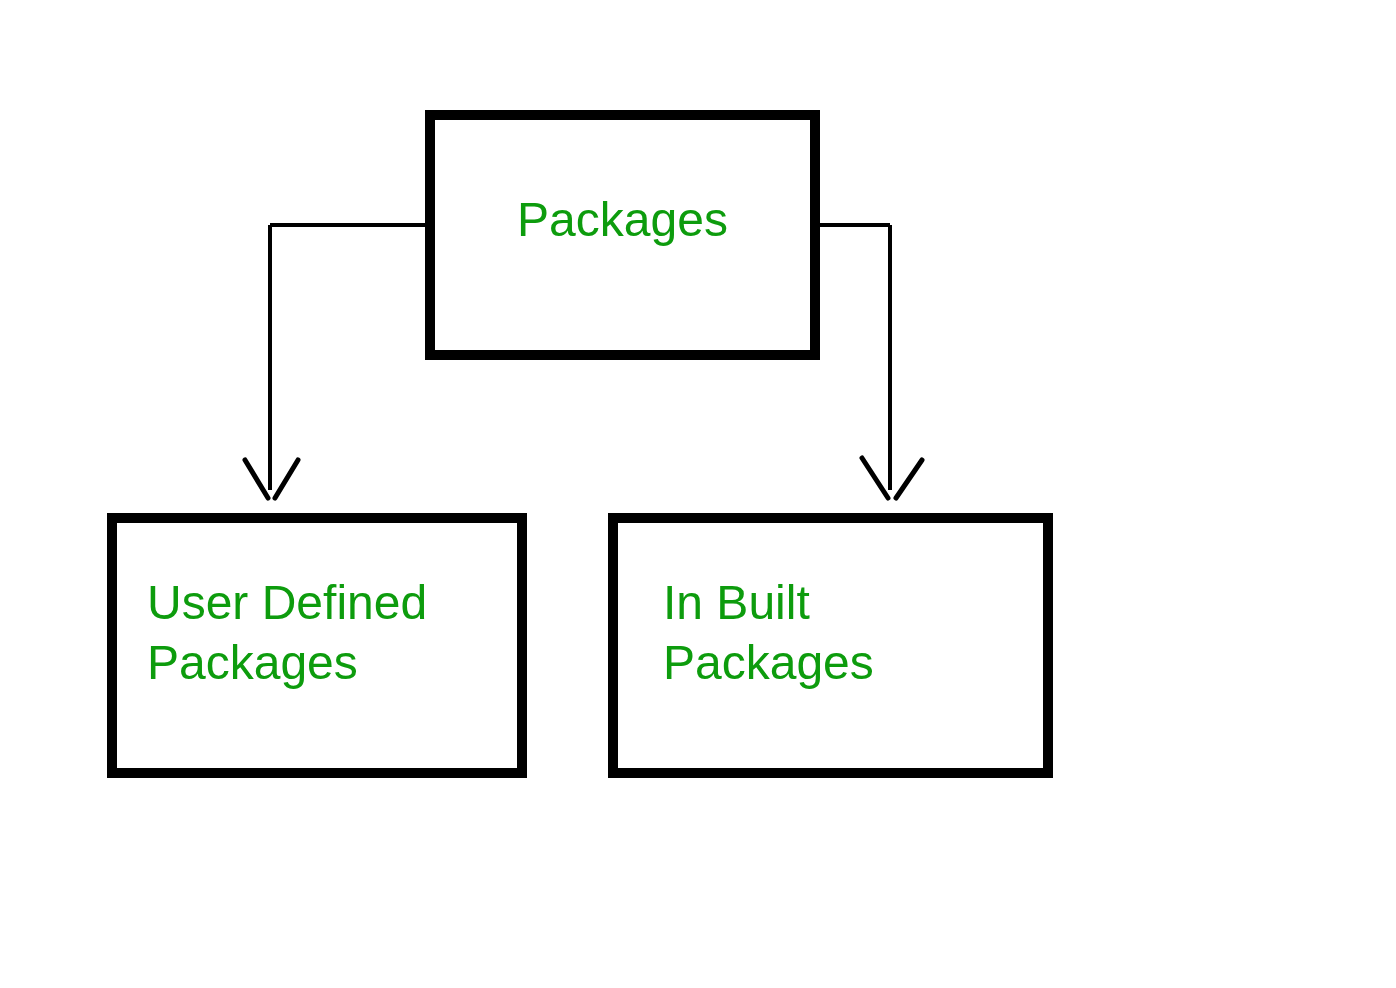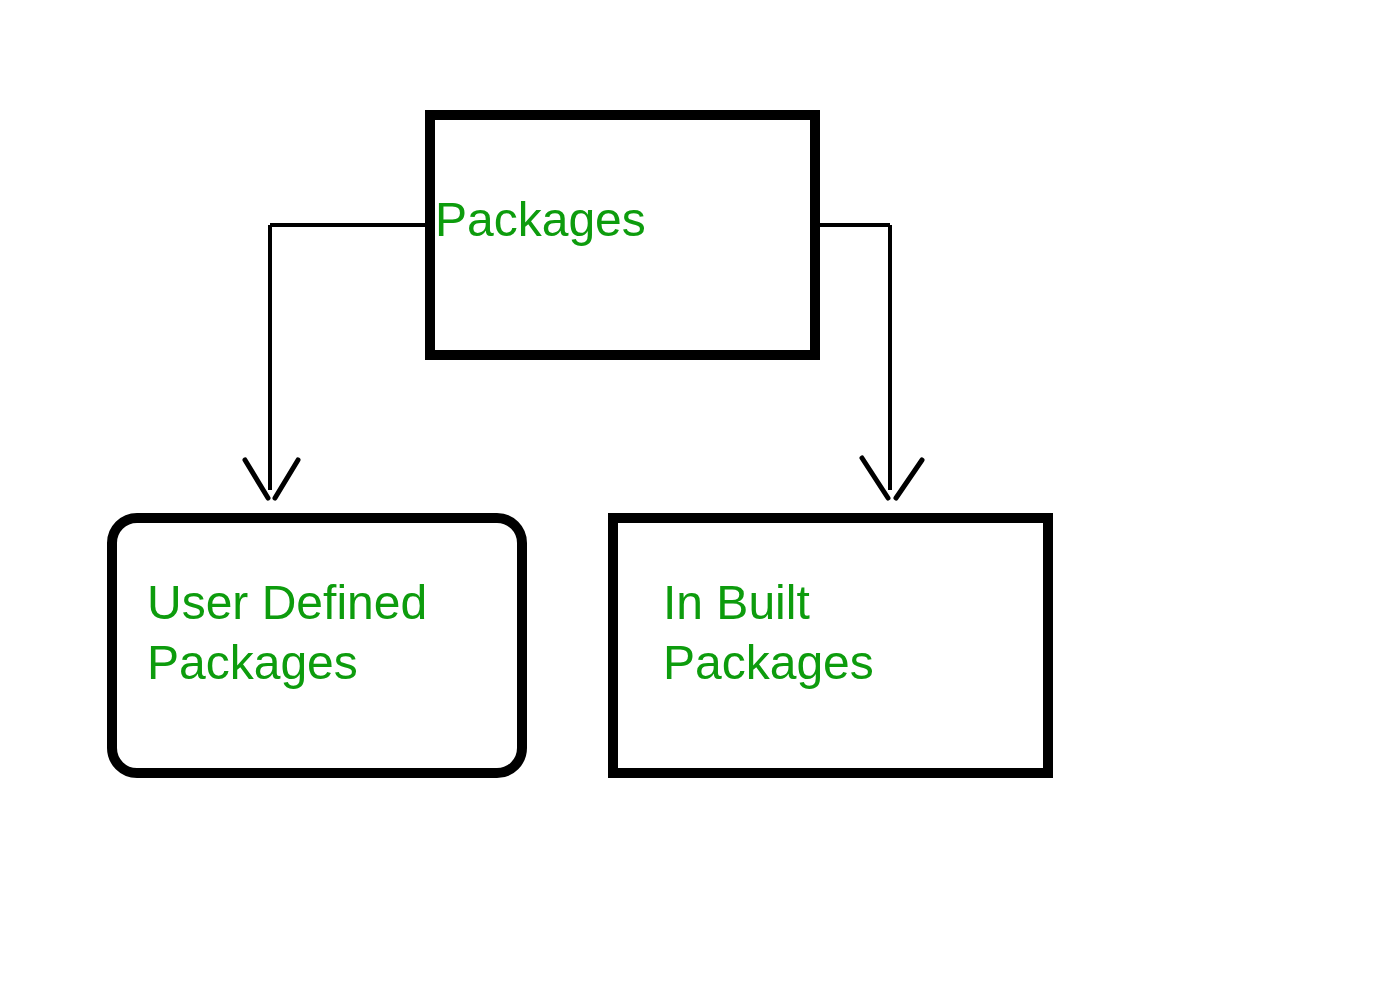--- a/index.html
+++ b/index.html
@@ -27,33 +27,32 @@
       font-size: 48px;
       font-weight: 400;
       line-height: 1.25;
     }
     #box-top {
       left: 425px;
       top: 110px;
       width: 395px;
       height: 250px;
       align-items: center;
-      justify-content: flex-start;
+      justify-content: center;
       padding: 0;
     }
     #box-top .box-text {
       text-align: center;
       margin-top: -30px;
     }
     #box-left {
       left: 107px;
       top: 513px;
       width: 420px;
       height: 265px;
-      border-radius: 30px;
     }
     #box-right {
       left: 608px;
       top: 513px;
       width: 445px;
       height: 265px;
       padding-left: 45px;
     }
     .connector {
       position: absolute;

